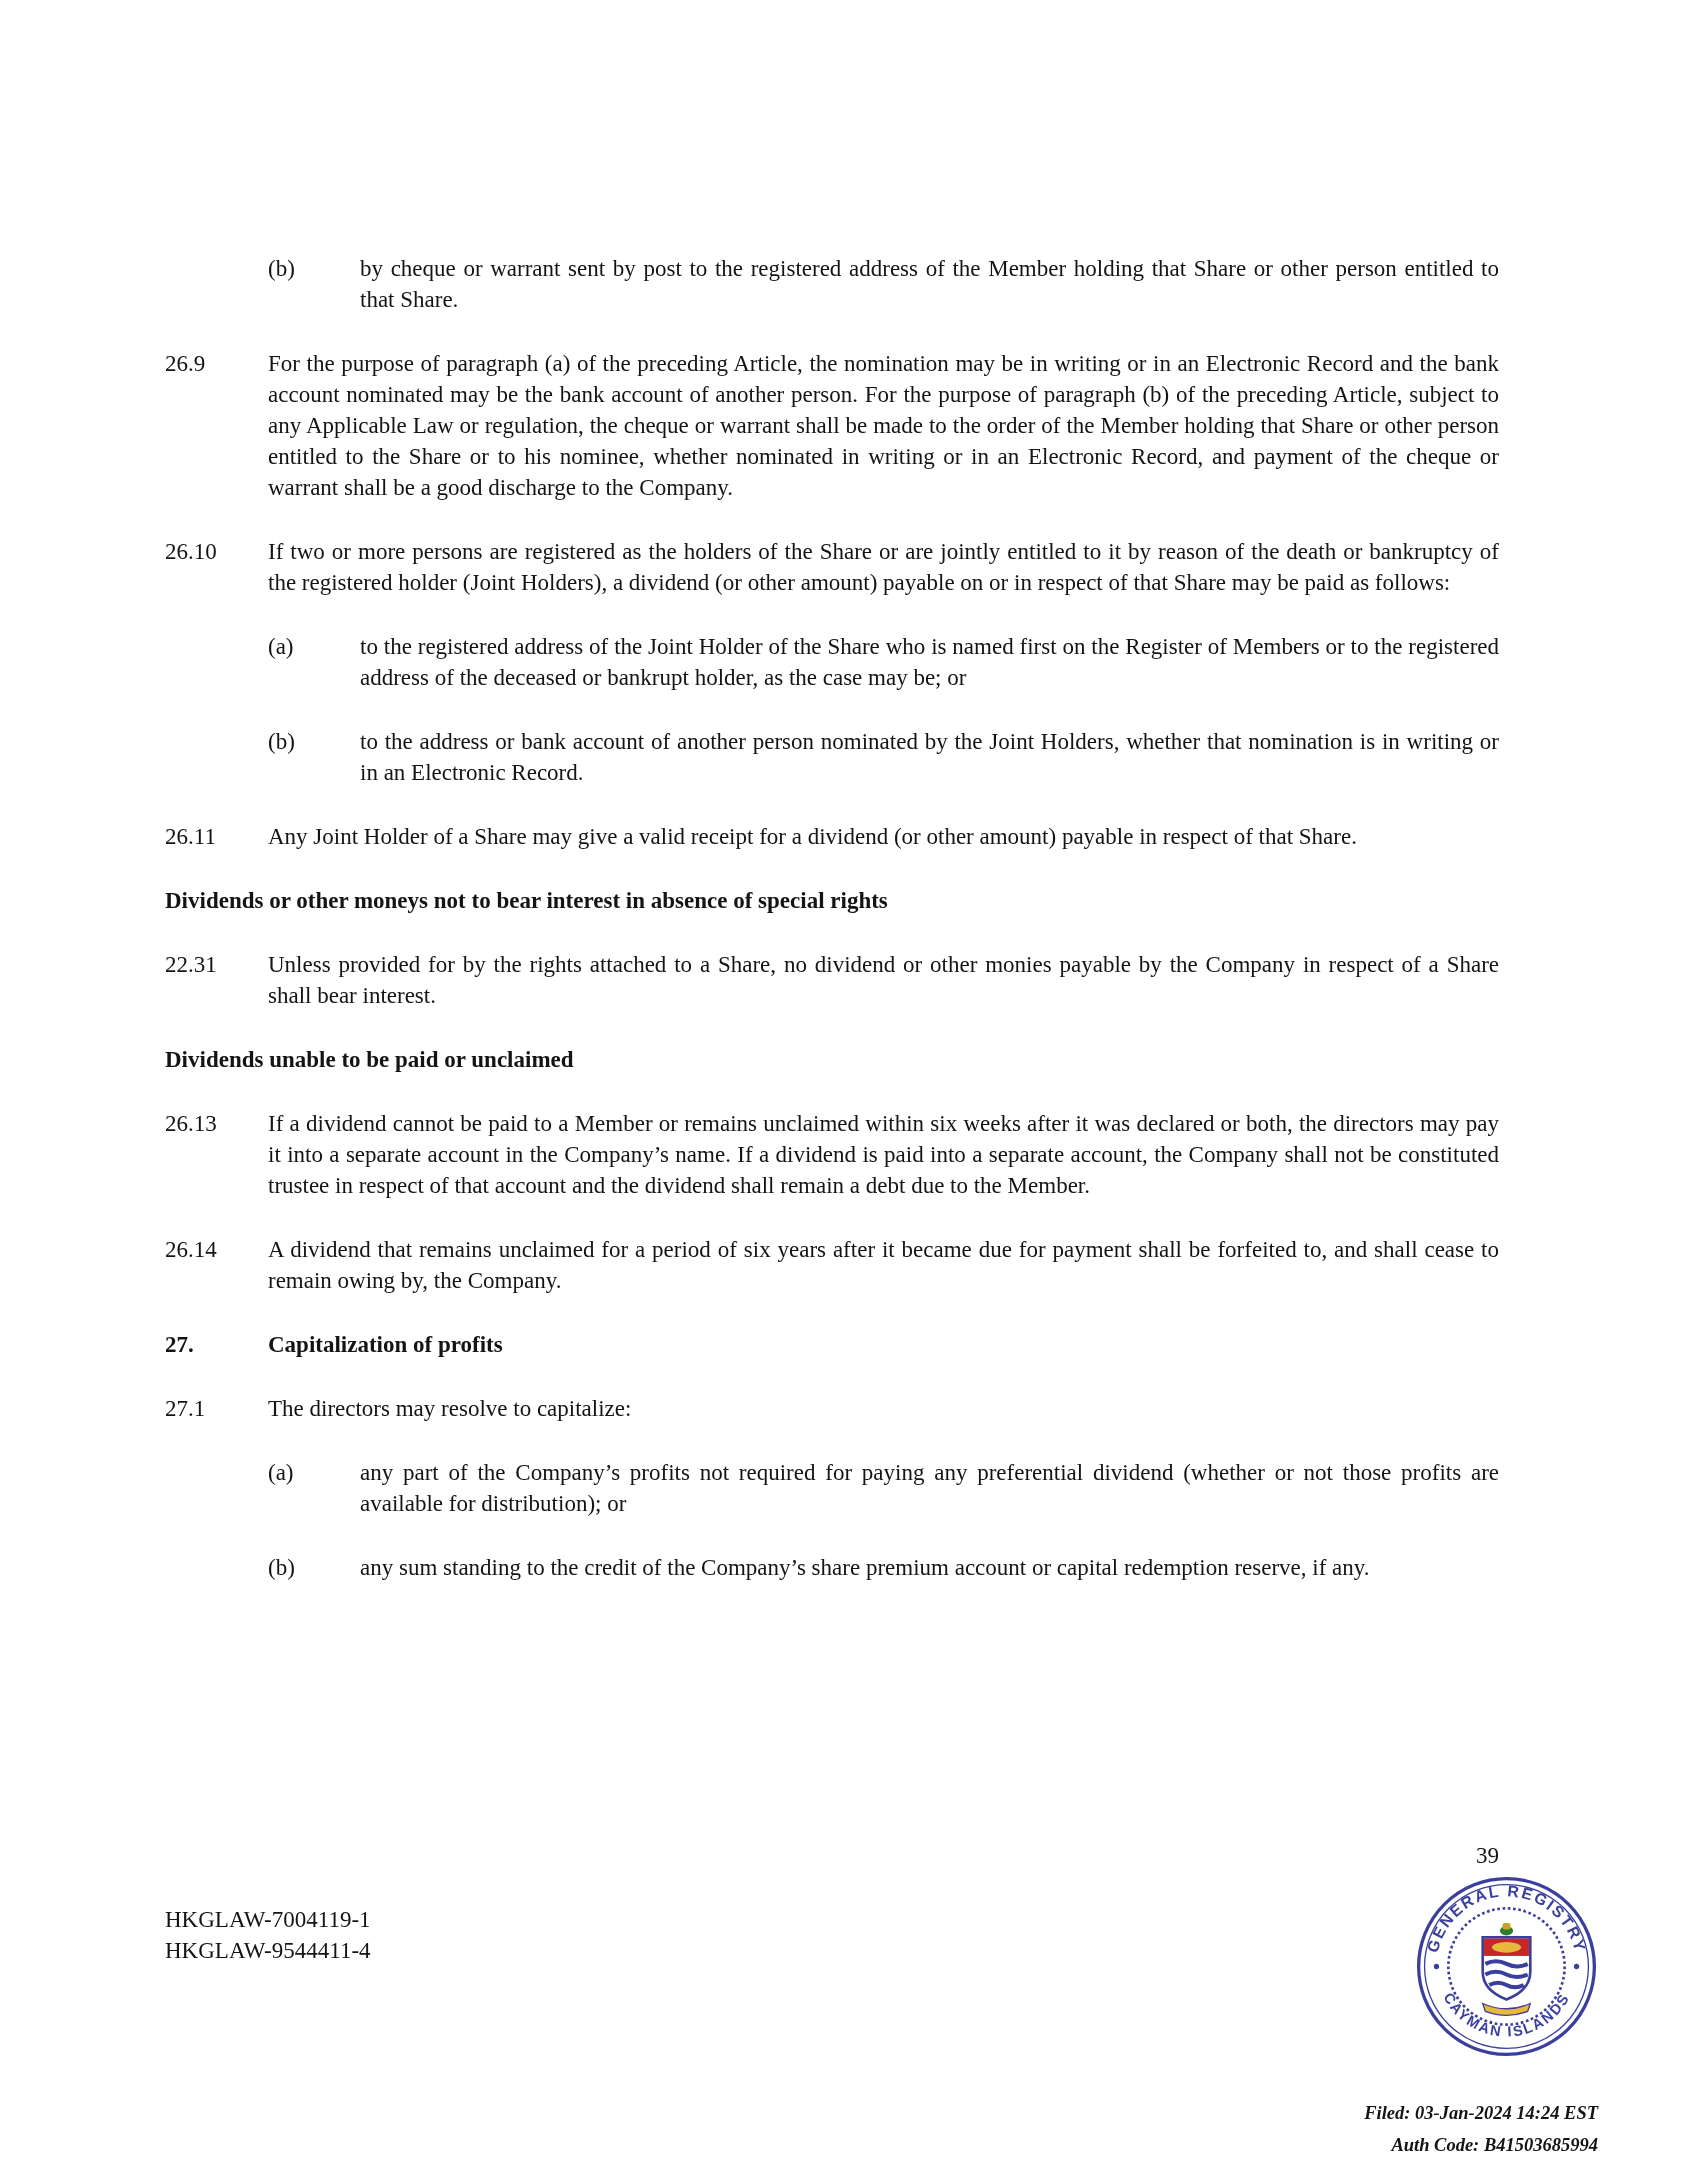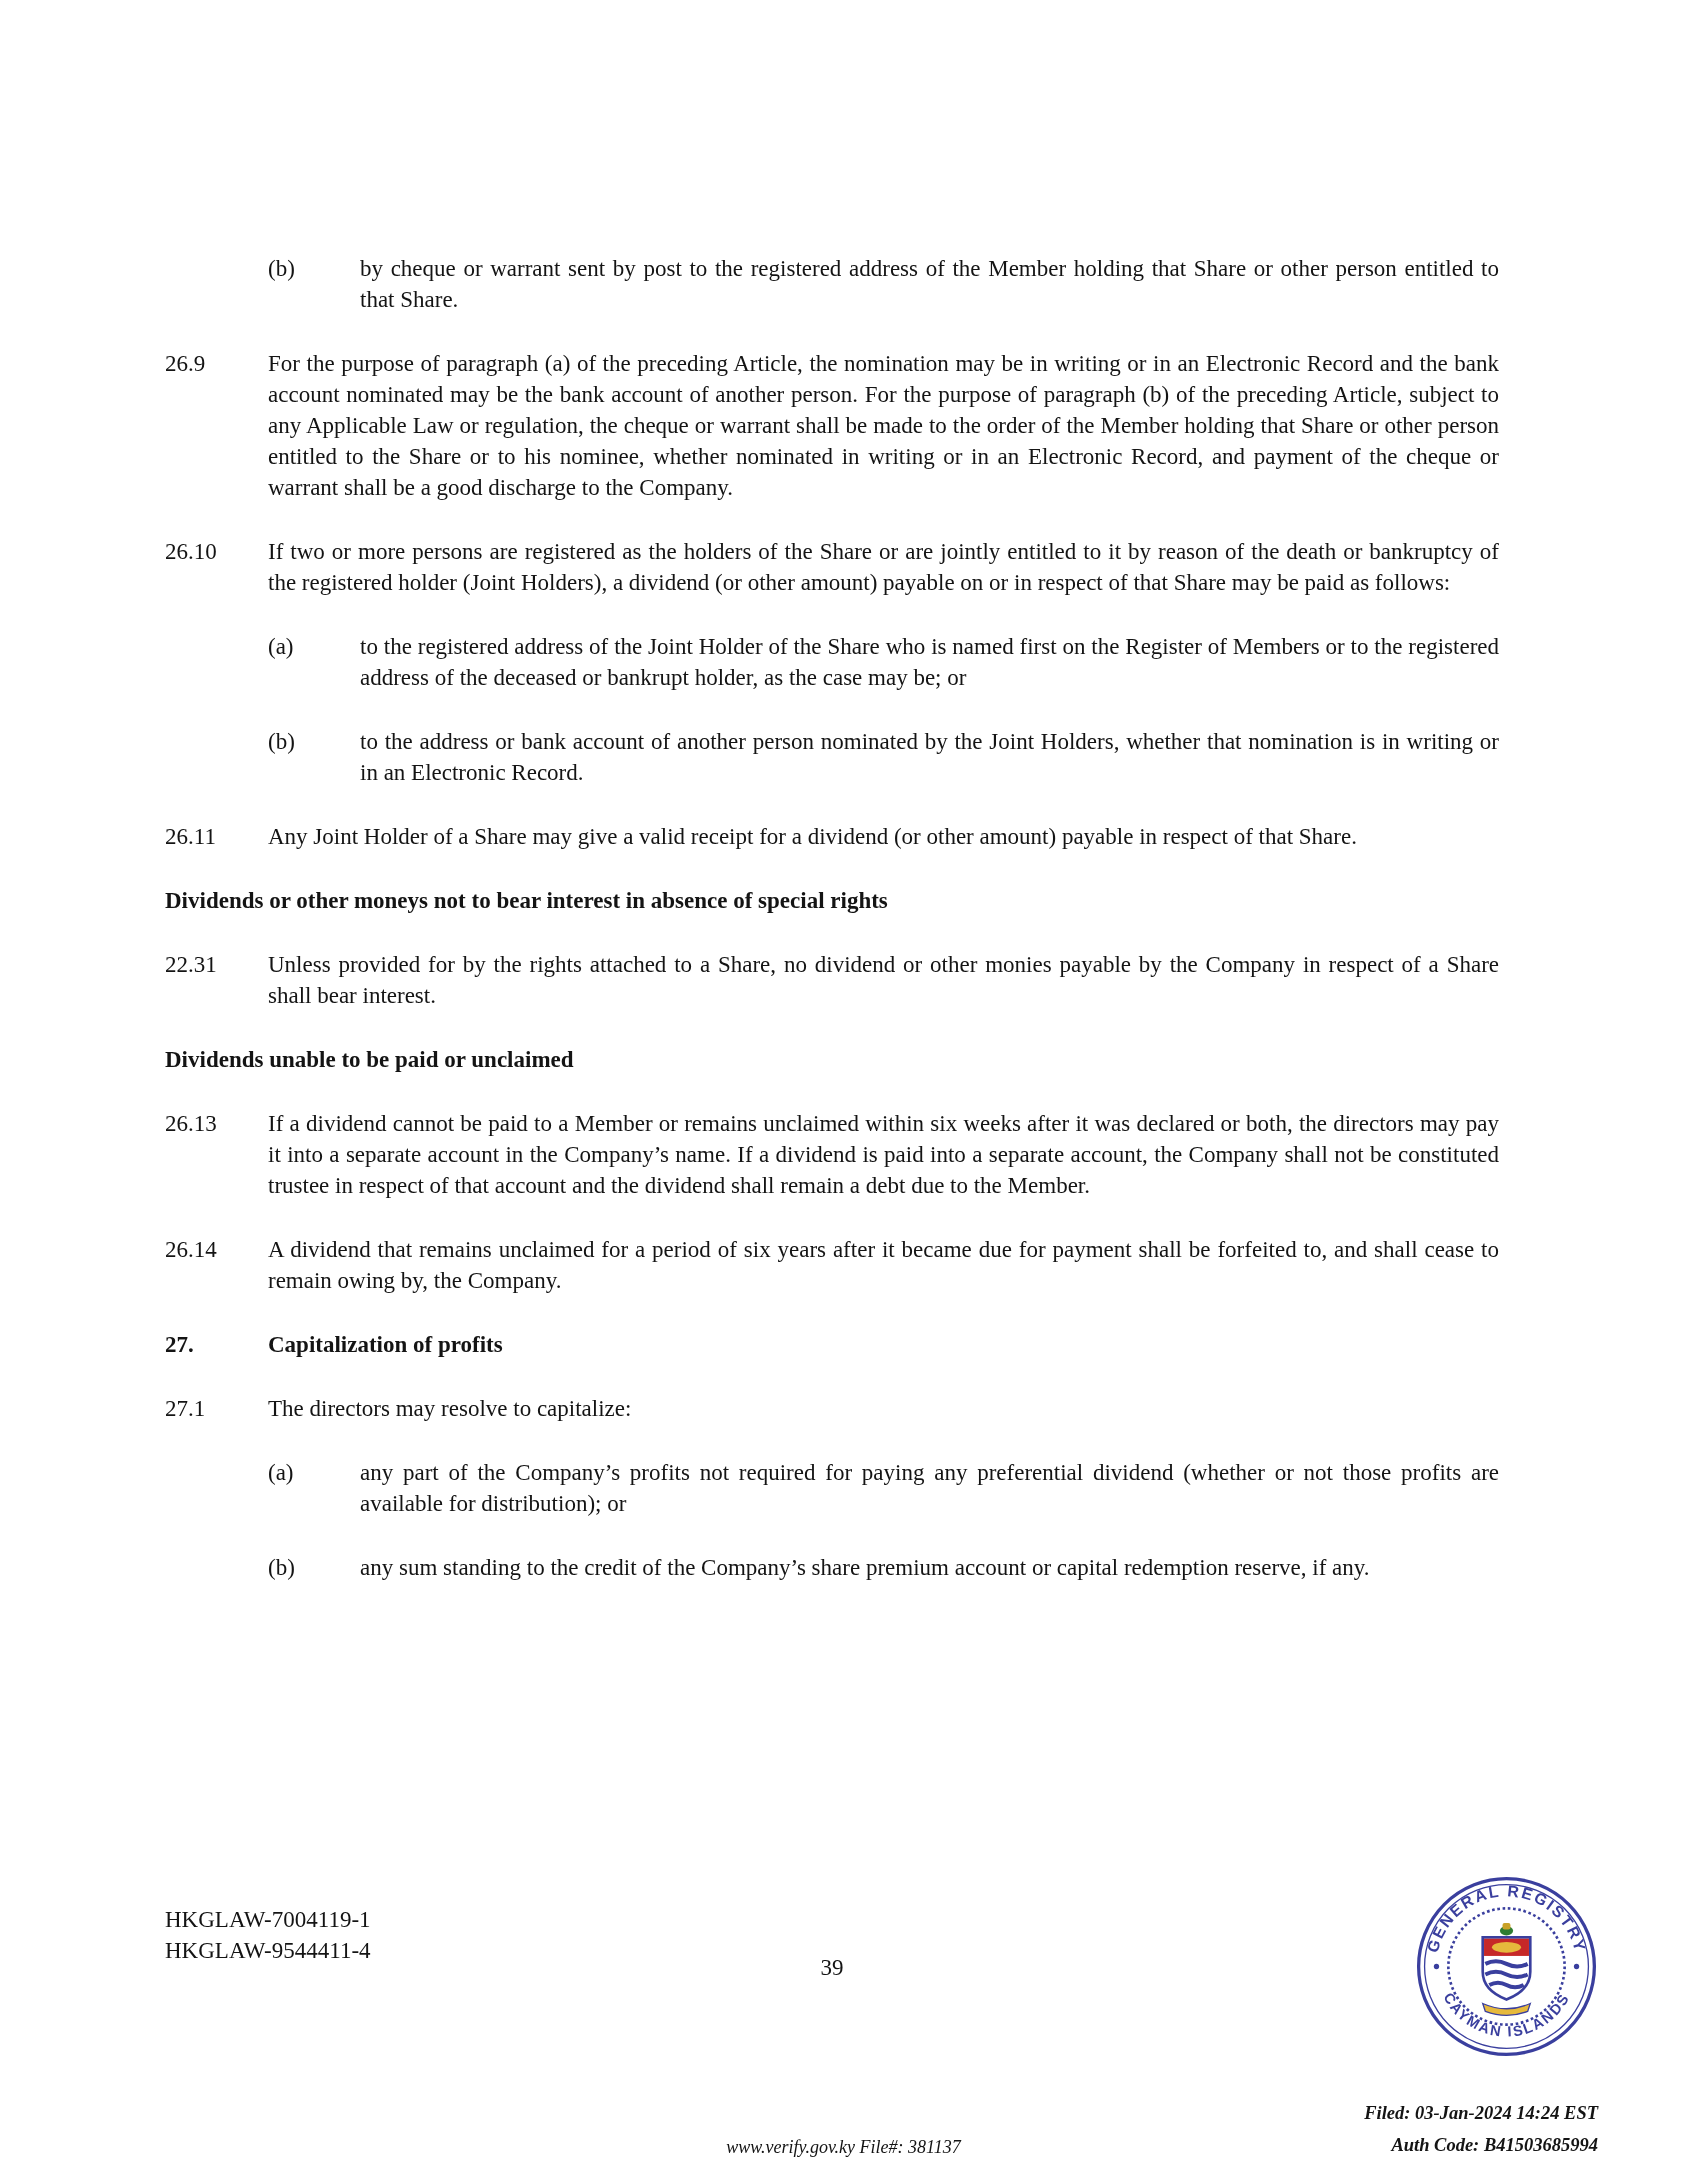--- a/index.html
+++ b/index.html
@@ -24,23 +24,23 @@
   .block { margin-bottom: 33px; text-align: justify; }
   .numbered { position: relative; padding-left: 103px; }
   .numbered .num { position: absolute; left: 0; top: 0; }
   .sub { position: relative; padding-left: 195px; }
   .sub .letter { position: absolute; left: 103px; top: 0; }
   .heading { font-weight: bold; text-align: left; }
   .section .num, .section .txt { font-weight: bold; }
   .page-number {
     position: absolute;
     left: 165px;
-    top: 1952px;
+    top: 1840px;
     width: 1334px;
-    text-align: center;
+    text-align: right;
   }
   .doc-refs {
     position: absolute;
     left: 165px;
     top: 1904px;
     line-height: 31px;
   }
   .filed-block {
     position: absolute;
     right: 89px;
@@ -184,16 +184,15 @@
         <path d="M 104,196 q 36,16 72,0 l -4,12 q -32,12 -64,0 Z" fill="#e6b93c" stroke="#3a3f9e" stroke-width="2"></path>
       </g>
     </svg>
   </div>
 
   <div class="filed-block">
     <div>Filed: 03-Jan-2024 14:24 EST</div>
     <div>Auth Code: B41503685994</div>
   </div>
 
-  <div class="verify-line">www.verify.gov.ky File#: 381137</div>
 
 </div>
 
 
 </body></html>

